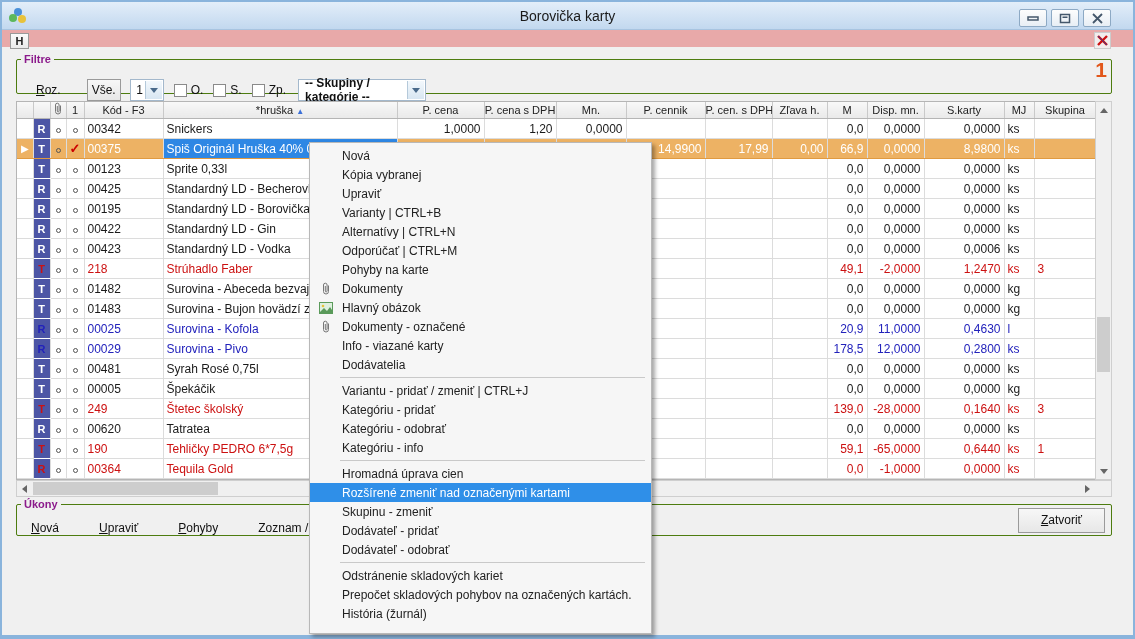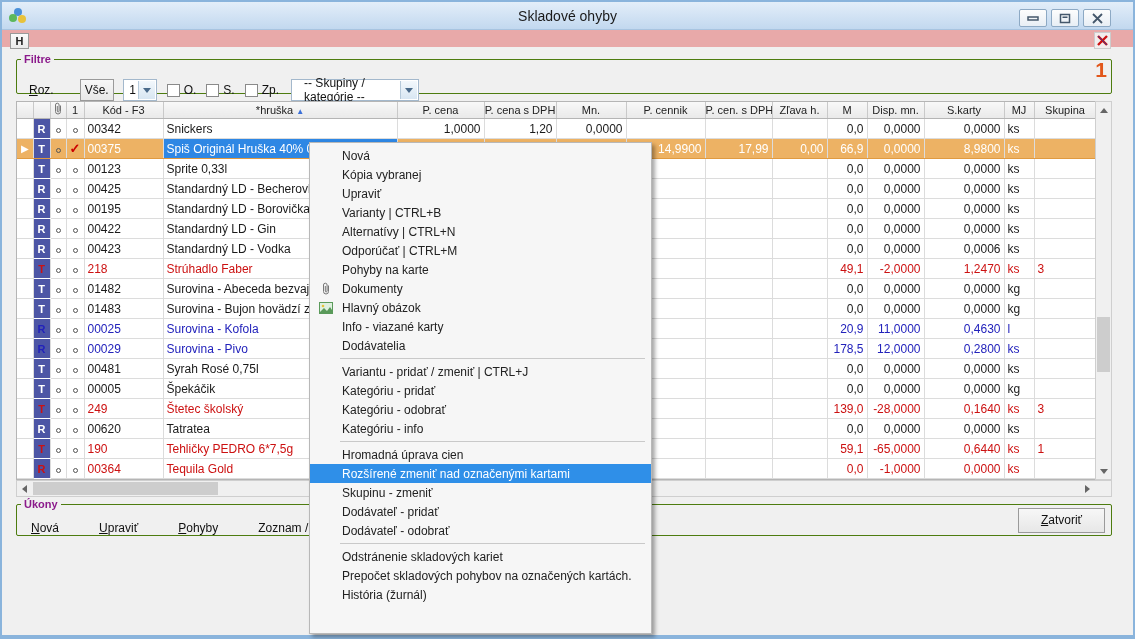--- a/index.html
+++ b/index.html
@@ -17,34 +17,34 @@
             border:1px solid #8da9c4; border-radius:2px; display:flex; align-items:center; justify-content:center; }
   .pinkbar { position:absolute; left:0; top:28px; width:1131px; height:17px; background:#e8a9a9; }
   .h-btn { position:absolute; left:8px; top:31px; width:19px; height:16px; background:linear-gradient(#fbfbfb,#e9e9e9);
            border:1px solid #9a9a9a; font-size:11px; font-weight:bold; text-align:center; line-height:14px; color:#222; }
   .redx { position:absolute; right:22px; top:30px; width:17px; height:17px; background:#f2eded; border:1px solid #cccccc;
           display:flex; align-items:center; justify-content:center; }
   .badge-1 { position:absolute; right:26px; top:56px; font-size:21px; font-weight:bold; color:#e2571b; }
   fieldset { border:1px solid #4d7c0f; border-radius:2px; position:absolute; }
   legend { color:#8b1a8b; font-size:11px; font-weight:bold; margin-left:4px; padding:0 3px; }
   .filtre-box { left:14px; top:51px; width:1096px; height:41px; }
-  .filter-row { position:absolute; left:0px; top:13px; width:100%; height:24px; display:flex; align-items:center; }
+  .filter-row { position:absolute; left:7px; top:13px; width:100%; height:24px; display:flex; align-items:center; }
   .lbl { font-size:12px; color:#111; }
   .btn { background:linear-gradient(#f7f7f7,#e7e7e7); border:1px solid #9a9a9a; font-size:12px; color:#111;
          text-align:center; }
   .vse-btn { margin-left:26px; width:34px; height:22px; line-height:20px; }
   .combo { height:22px; background:#fff; border:1px solid #a3b8cc; display:flex; align-items:center; font-size:12px; color:#111; position:relative; }
   .combo .arr { position:absolute; right:1px; top:1px; bottom:1px; width:17px; background:linear-gradient(#f3f8fc,#d8e6f2);
                 border-left:1px solid #b5c9da; display:flex; align-items:center; justify-content:center; }
   .tri-down { width:0; height:0; border-left:4px solid transparent; border-right:4px solid transparent; border-top:5px solid #4a6a8a; }
   .num-combo { margin-left:9px; width:34px; }
   .num-combo span { flex:1; text-align:center; padding-right:14px; }
   .cb-group { display:flex; align-items:center; margin-left:10px; }
   .cb { width:13px; height:13px; background:#fff; border:1px solid #8a8a8a; margin-right:4px; }
-  .grp-combo { margin-left:12px; width:128px; padding-left:12px; }
+  .grp-combo { margin-left:12px; width:128px; padding-left:6px;font-weight:bold; }
   .roz { margin-left:12px; }
   u { text-decoration:underline; }
 
   
   .grid { position:absolute; left:14px; top:99px; width:1079px; height:379px; background:#fff;
           border:1px solid #b5b5b5; border-right:none; }
   table { border-collapse:collapse; table-layout:fixed; width:1079px; }
   th { height:16px; background:linear-gradient(#f8f8f8,#e9e9e9); border-right:1px solid #c9c9c9;
        border-bottom:1px solid #b5b5b5; font-size:11px; font-weight:normal; color:#222; overflow:hidden; white-space:nowrap; }
   td { height:20px; border-right:1px solid #dcdcdc; border-bottom:1px solid #dcdcdc; font-size:12px;
@@ -90,21 +90,21 @@
 <body>
 
 <div class="window">
 
   <div class="titlebar">
     <div class="app-icon">
       <i style="left:5px;top:0;background:#4a90d9"></i>
       <i style="left:0;top:6px;background:#5cb85c"></i>
       <i style="left:9px;top:7px;background:#e8c23a"></i>
     </div>
-    <div class="title">Skladové ohyby</div>
+    <div class="title">Borovička karty</div>
   </div>
   <div class="winbtns">
     <div class="winbtn">
         <svg width="12" height="10">
           <rect x="1" y="4" width="10" height="3" fill="none" stroke="#44576b" stroke-width="1.5"></rect>
         </svg>
       </div>
     <div class="winbtn">
         <svg width="12" height="11">
           <rect x="1.5" y="1.5" width="9" height="8" fill="none" stroke="#44576b" stroke-width="1.5"></rect>
@@ -612,20 +612,28 @@
         <span class="ico">
           <svg width="14" height="12" viewBox="0 0 14 12">
             <rect x="0.5" y="0.5" width="13" height="11" fill="#dff0df" stroke="#5a9a5a"></rect>
             <circle cx="4" cy="4" r="1.3" fill="#e8c23a"></circle>
             <path d="M1 10 L5 6 L8 9 L11 5 L13 8 L13 11 L1 11 Z" fill="#5a9a5a"></path>
           </svg>
         </span>
         <span>Hlavný obázok</span>
       </div>
       <div class="mi">
+        <span class="ico">
+          <svg width="10" height="14" viewBox="0 0 10 14">
+            <path d="M7.5 3.5 v6 a2.5 2.5 0 0 1 -5 0 v-6.5 a1.8 1.8 0 0 1 3.6 0 v6 a0.9 0.9 0 0 1 -1.8 0 v-5" fill="none" stroke="#777" stroke-width="1"></path>
+          </svg>
+        </span>
+        <span>Dokumenty - označené</span>
+      </div>
+      <div class="mi">
         <span>Info - viazané karty</span>
       </div>
       <div class="mi">
         <span>Dodávatelia</span>
       </div>
       <div class="msep"></div>
       <div class="mi">
         <span>Variantu - pridať / zmeniť | CTRL+J</span>
       </div>
       <div class="mi">

